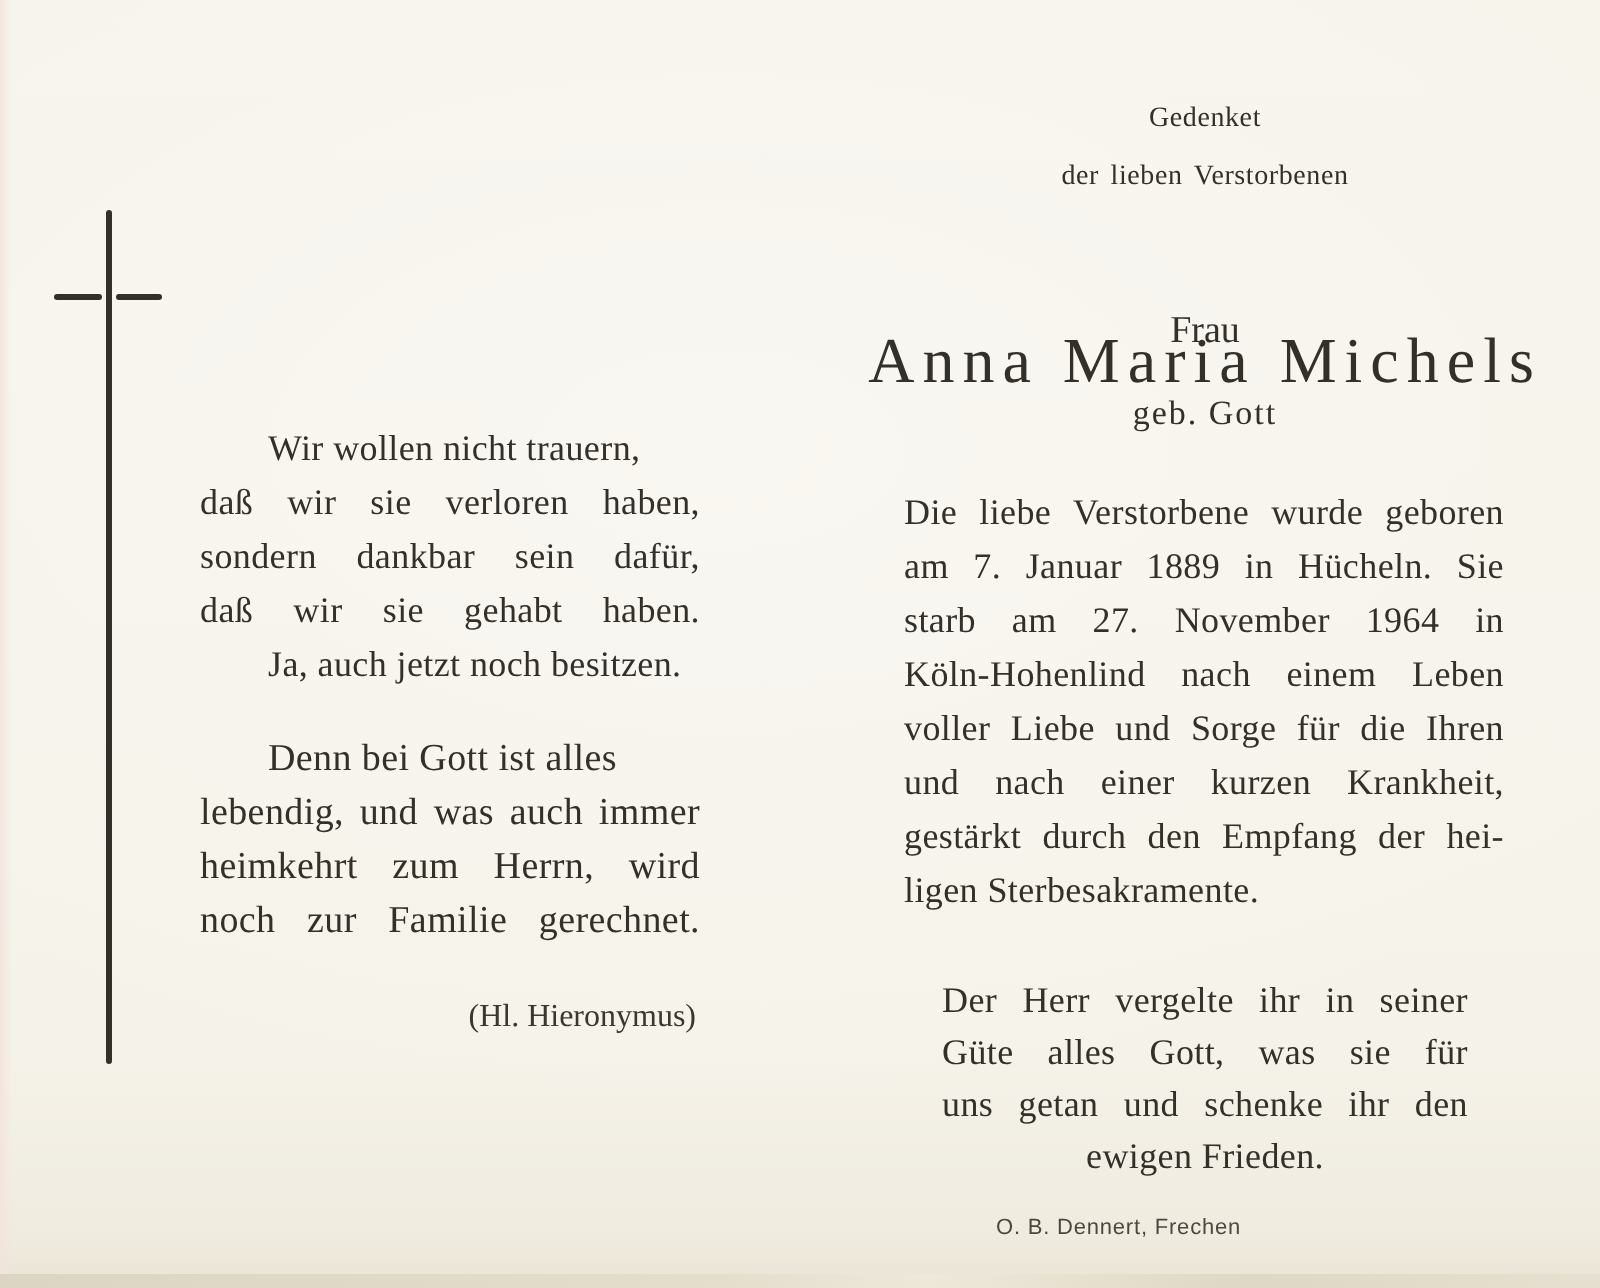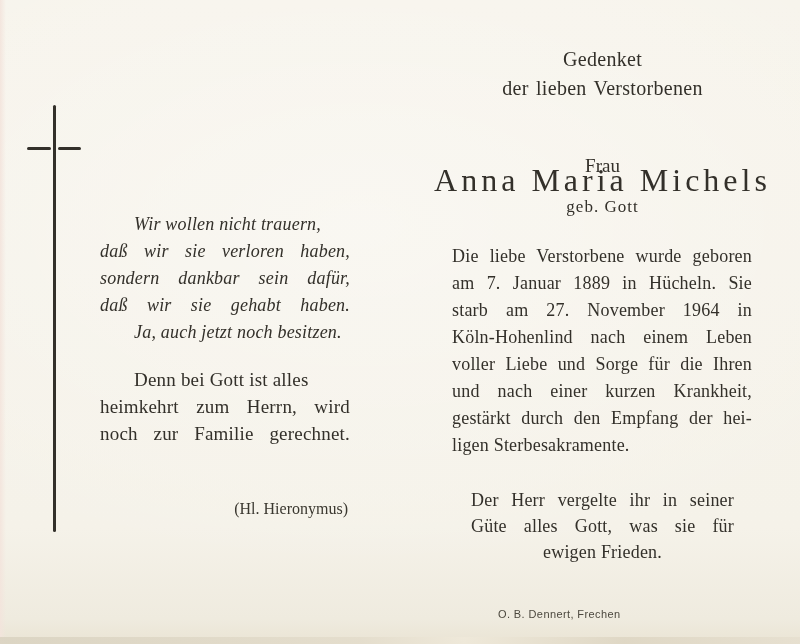--- a/index.html
+++ b/index.html
@@ -40,32 +40,32 @@
     position: absolute; left: 27px; top: 147px; width: 24px; height: 3px;
     background: #33302a; border-radius: 2px;
   }
   .cross .h-right {
     position: absolute; left: 58px; top: 147px; width: 23px; height: 3px;
     background: #33302a; border-radius: 2px;
   }
 
   
   .quote1 { position: absolute; left: 100px; top: 211px; width: 250px;
-            font-size: 18px; line-height: 27px; letter-spacing: 0.2px; font-style: italic; }
+            font-size: 18px; line-height: 27px; letter-spacing: 0.2px; }
   .quote2 { position: absolute; left: 100px; top: 366px; width: 250px;
             font-size: 19px; line-height: 27px; letter-spacing: 0.2px; }
   .jline   { text-align: justify; text-align-last: justify; }
   .iline   { padding-left: 34px; white-space: nowrap; }
   .attrib  { position: absolute; left: 100px; top: 500px; width: 250px;
              text-align: right; padding-right: 2px; box-sizing: border-box;
              font-size: 16px; color: #3a372f; }
 
   
   .header { position: absolute; left: 430px; top: 45px; width: 345px;
-            text-align: center; font-size: 20px; line-height: 29px;
+            text-align: center; font-size: 14px; line-height: 29px;
             word-spacing: 2px; letter-spacing: 0.3px; }
   .frau   { position: absolute; left: 430px; top: 136px; width: 345px;
             text-align: center; font-size: 19px; margin-top: 19px; }
   .name   { position: absolute; left: 430px; top: 162px; width: 345px;
             text-align: center; font-size: 32px; letter-spacing: 4px;
             white-space: nowrap; }
   .maiden { position: absolute; left: 430px; top: 197px; width: 345px;
             text-align: center; font-size: 17px; letter-spacing: 1px; }
 
   .obituary { position: absolute; left: 452px; top: 243px; width: 300px;
@@ -96,20 +96,21 @@
   <div class="quote1">
     <div class="iline">Wir wollen nicht trauern,</div>
     <div class="jline">daß wir sie verloren haben,</div>
     <div class="jline">sondern dankbar sein dafür,</div>
     <div class="jline">daß wir sie gehabt haben.</div>
     <div class="iline">Ja, auch jetzt noch besitzen.</div>
   </div>
 
   <div class="quote2">
     <div class="iline">Denn bei Gott ist alles</div>
+    <div class="jline">lebendig, und was auch immer</div>
     <div class="jline">heimkehrt zum Herrn, wird</div>
     <div class="jline">noch zur Familie gerechnet.</div>
   </div>
 
   <div class="attrib">(Hl. Hieronymus)</div>
 
   <div class="header">
     <div>Gedenket</div>
     <div>der lieben Verstorbenen</div>
   </div>
@@ -125,19 +126,20 @@
     <div class="jline">Köln-Hohenlind nach einem Leben</div>
     <div class="jline">voller Liebe und Sorge für die Ihren</div>
     <div class="jline">und nach einer kurzen Krankheit,</div>
     <div class="jline">gestärkt durch den Empfang der hei-</div>
     <div class="last">ligen Sterbesakramente.</div>
   </div>
 
   <div class="prayer">
     <div class="jline">Der Herr vergelte ihr in seiner</div>
     <div class="jline">Güte alles Gott, was sie für</div>
+    <div class="jline">uns getan und schenke ihr den</div>
     <div class="center">ewigen Frieden.</div>
   </div>
 
   <div class="imprint">O. B. Dennert, Frechen</div>
 
   <div class="edge-bottom"></div>
 </div>
 
 </body></html>

